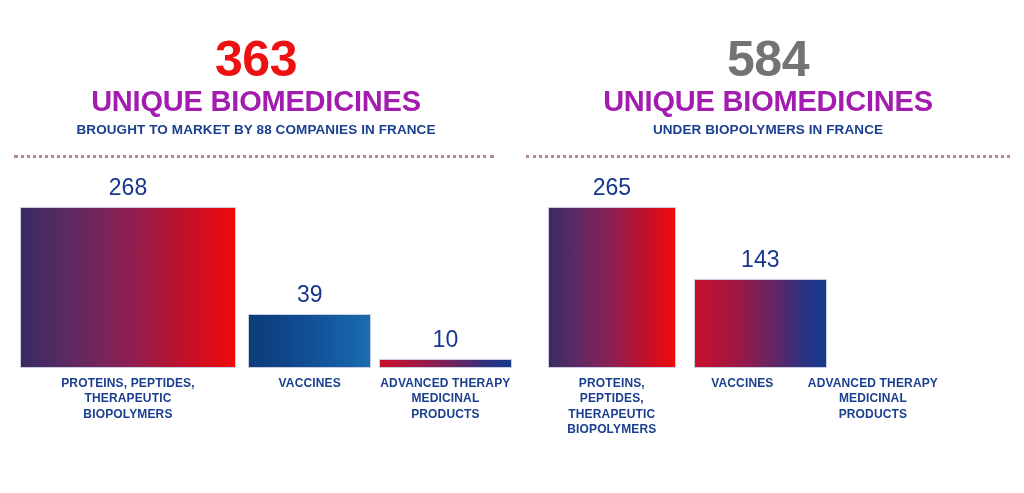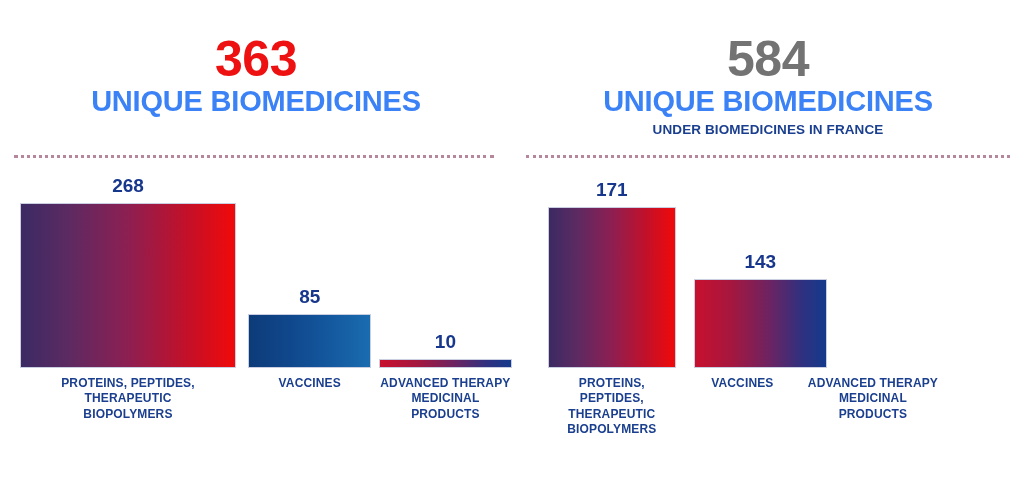--- a/index.html
+++ b/index.html
@@ -50,21 +50,21 @@
     line-height: 1.0;
     letter-spacing: -0.5px;
     margin: 0 0 2px 0;
   }
   .panel-left .big-number  { color: #ee1111; }
   .panel-right .big-number { color: #737373; }
 
   .headline {
     font-size: 29px;
     font-weight: bold;
-    color: #3b82f6;
+    color: #a21caf;
     letter-spacing: -0.2px;
     line-height: 1.05;
     margin: 0 0 7px 0;
     white-space: nowrap;
   }
 
   .subhead {
     font-size: 13.5px;
     font-weight: bold;
     color: #1b3f8f;
@@ -106,22 +106,22 @@
   .bar-slot {
     position: relative;
     height: 192px;
     display: flex;
     flex-direction: column;
     justify-content: flex-end;
     align-items: center;
   }
 
   .bar-value {
-    font-size: 19px;
-    font-weight: bold;
+    font-size: 23px;
+    font-weight: normal;
     color: #17378c;
     line-height: 1;
     margin-bottom: 8px;
   }
 
   .bar {
     width: 100%;
     box-sizing: border-box;
     border: 1px solid #c9cfe0;
   }
@@ -162,32 +162,33 @@
 </head>
 <body>
 
 <div class="infographic">
   <div class="panels">
 
     <section class="panel panel-left">
       <header class="panel-header">
         <div class="big-number">363</div>
         <h1 class="headline">UNIQUE BIOMEDICINES</h1>
+        <p class="subhead">BROUGHT TO MARKET BY 88 COMPANIES IN FRANCE</p>
       </header>
 
       <div class="divider"></div>
 
       <div class="chart">
         <div class="bars-row">
           <div class="bar-slot" style="width:42%;margin-left:4%;">
             <div class="bar-value">268</div>
             <div class="bar grad-purple-red" style="height:165px;"></div>
           </div>
           <div class="bar-slot" style="width:24%;margin-left:2.5%;">
-            <div class="bar-value">85</div>
+            <div class="bar-value">39</div>
             <div class="bar grad-blue" style="height:54px;"></div>
           </div>
           <div class="bar-slot" style="width:26%;margin-left:1.5%;">
             <div class="bar-value">10</div>
             <div class="bar grad-red-navy" style="height:9px;"></div>
           </div>
         </div>
 
         <div class="cats-row">
           <div class="cat-slot" style="width:42%;margin-left:4%;">
@@ -203,29 +204,29 @@
 MEDICINAL PRODUCTS</p>
           </div>
         </div>
       </div>
     </section>
 
     <section class="panel panel-right">
       <header class="panel-header">
         <div class="big-number">584</div>
         <h1 class="headline">UNIQUE BIOMEDICINES</h1>
-        <p class="subhead">UNDER BIOMEDICINES IN FRANCE</p>
+        <p class="subhead">UNDER BIOPOLYMERS IN FRANCE</p>
       </header>
 
       <div class="divider"></div>
 
       <div class="chart">
         <div class="bars-row">
           <div class="bar-slot" style="width:25%;margin-left:7%;">
-            <div class="bar-value">171</div>
+            <div class="bar-value">265</div>
             <div class="bar grad-purple-red" style="height:161px;"></div>
           </div>
           <div class="bar-slot" style="width:26%;margin-left:3.5%;">
             <div class="bar-value">143</div>
             <div class="bar grad-red-navy" style="height:89px;"></div>
           </div>
         </div>
 
         <div class="cats-row">
           <div class="cat-slot" style="width:25%;margin-left:7%;">

